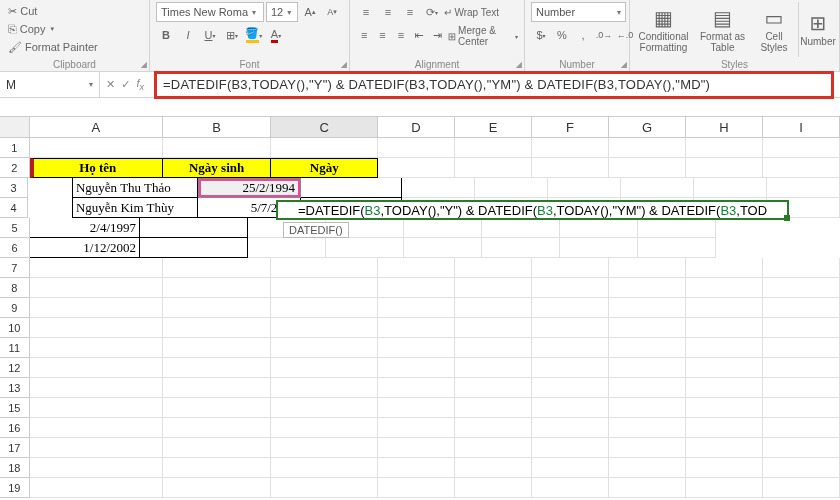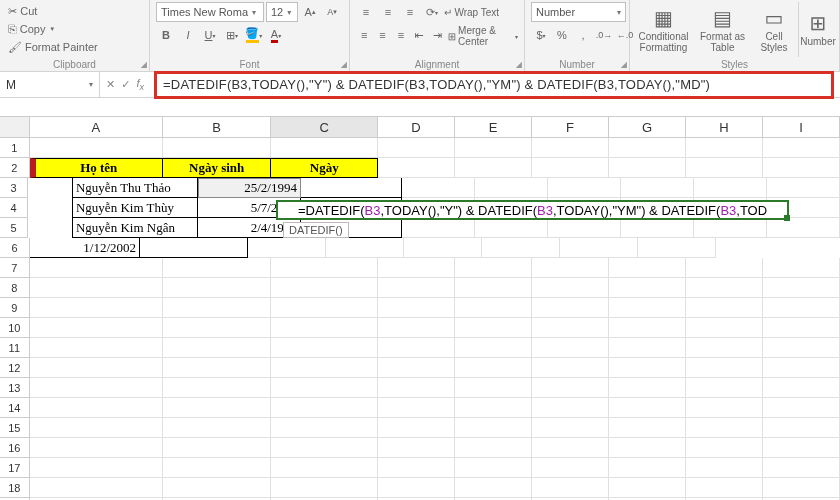--- a/index.html
+++ b/index.html
@@ -38,30 +38,30 @@
 .ch.D, .ch.E, .ch.F, .ch.G, .ch.H, .ch.I { width: 78px; }
 .ch.sel { background: #e6e6e6; }
 
 .rows { display: flex; flex-direction: column; }
 .r { display: flex; height: 20px; }
 .rh { width: 30px; border-right: 1px solid #ccc; border-bottom: 1px solid #ccc; background: #fff; display: flex; align-items: center; justify-content: center; font-size: 11px; color: #333; }
 .cell { border-right: 1px solid #e0e0e0; border-bottom: 1px solid #e0e0e0; display: flex; align-items: center; padding: 0 3px; font-size: 13px; font-family: "Times New Roman", serif; color: #000; white-space: nowrap; }
 .cA { width: 135px; } .cB { width: 110px; justify-content: flex-end; } .cC { width: 108px; }
 .cD, .cE, .cF, .cG, .cH, .cI { width: 78px; }
 .header-cell { background: #ffff00; font-weight: bold; font-family: "Times New Roman", serif; text-align: center; justify-content: center; border-right: 1px solid #000; border-bottom: 1px solid #000; border-top: 1px solid #000; }
-.header-cell.first { border-left: 6px solid #b91c1c; }
+.header-cell.first { border-left: 4px solid #b91c1c; }
 .bordered { border-right: 1px solid #000; border-bottom: 1px solid #000; }
 .bordered.first { border-left: 1px solid #000; margin-left: 44px; }
 
-.sel-cell { border: 1px solid #ec4899; background: #f0f0f0; outline: 1px solid #888; outline-offset: -1px; }
+.sel-cell { border: 3px solid #ec4899; background: #f0f0f0; outline: 1px solid #888; outline-offset: -1px; }
 
 .formula-overflow { position: absolute; left: 276px; top: 200px; white-space: nowrap; font-size: 13px; font-family: "Calibri", Arial, sans-serif; z-index: 5; background: #fff; border: 2px solid #2a7a2a; padding: 1px 20px; height: 20px; display: flex; align-items: center; }
 .formula-overflow .handle { position: absolute; right: -3px; bottom: -3px; width: 6px; height: 6px; background: #2a7a2a; }
 .func { color: #000; }
-.ref { color: #a21caf; }
+.ref { color: #15803d; }
 .tooltip { position: absolute; left: 283px; top: 222px; border: 1px solid #bbb; background: #fff; padding: 1px 5px; font-size: 11px; color: #555; z-index: 6; font-family: Arial, sans-serif; }
 </style>
 </head>
 <body>
 
 <div class="ribbon">
   <div class="ribbon-group" style="width:150px">
     <div class="content">
       <div class="btn-stack">
         <div class="row">
@@ -272,21 +272,20 @@
     <div class="cell cC bordered"></div>
     <div class="cell cD"></div>
         <div class="cell cE"></div>
         <div class="cell cF"></div>
         <div class="cell cG"></div>
         <div class="cell cH"></div>
         <div class="cell cI"></div>
   </div>
       <div class="r">
     <div class="rh">5</div>
-    <div class="cell cA bordered first">Nguyễn Kim Ngân</div>
     <div class="cell cB bordered ">2/4/1997</div>
     <div class="cell cC bordered"></div>
     <div class="cell cD"></div>
         <div class="cell cE"></div>
         <div class="cell cF"></div>
         <div class="cell cG"></div>
         <div class="cell cH"></div>
         <div class="cell cI"></div>
   </div>
       <div class="r">
@@ -367,32 +366,20 @@
     <div class="cell cC "></div>
     <div class="cell cD"></div>
         <div class="cell cE"></div>
         <div class="cell cF"></div>
         <div class="cell cG"></div>
         <div class="cell cH"></div>
         <div class="cell cI"></div>
   </div>
       <div class="r">
     <div class="rh">13</div>
-    <div class="cell cA "></div>
-    <div class="cell cB  "></div>
-    <div class="cell cC "></div>
-    <div class="cell cD"></div>
-        <div class="cell cE"></div>
-        <div class="cell cF"></div>
-        <div class="cell cG"></div>
-        <div class="cell cH"></div>
-        <div class="cell cI"></div>
-  </div>
-      <div class="r">
-    <div class="rh">14</div>
     <div class="cell cA "></div>
     <div class="cell cB  "></div>
     <div class="cell cC "></div>
     <div class="cell cD"></div>
         <div class="cell cE"></div>
         <div class="cell cF"></div>
         <div class="cell cG"></div>
         <div class="cell cH"></div>
         <div class="cell cI"></div>
   </div>

